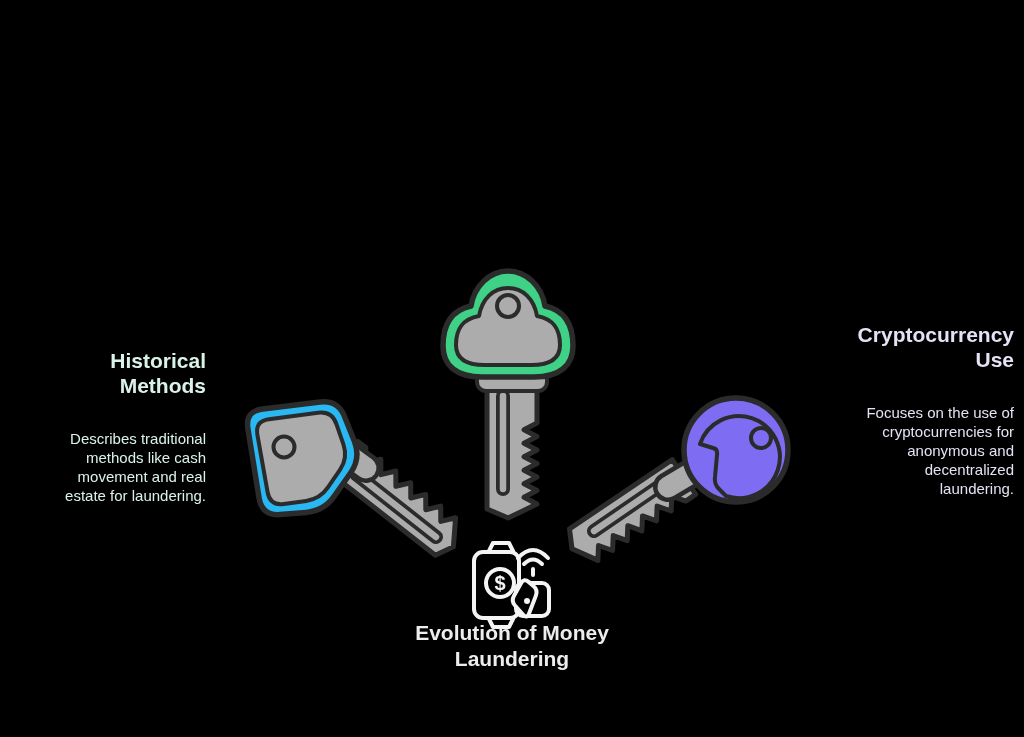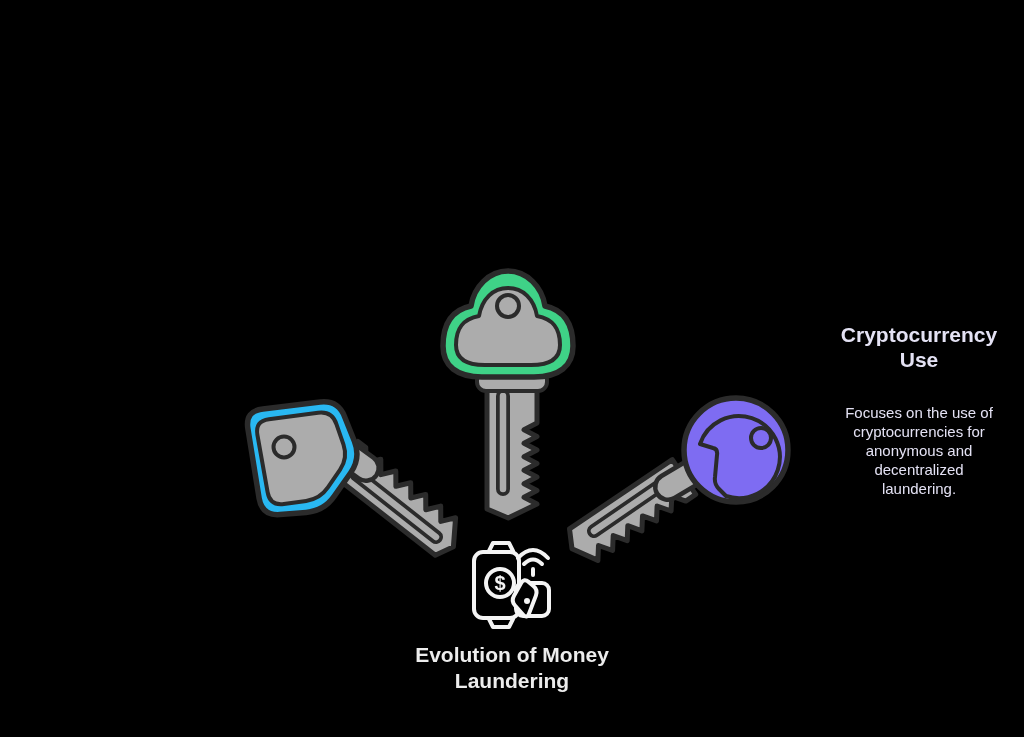--- a/index.html
+++ b/index.html
@@ -4,22 +4,22 @@
 <style>
   html,body{margin:0;padding:0;background:#000;}
   #cv{position:relative;width:1024px;height:737px;background:var(--bg,#000);
       overflow:hidden;font-family:"Liberation Sans",sans-serif;}
   #scene{position:absolute;left:0;top:0;}
   .textblock{position:absolute;white-space:pre-line;}
   .tb-title{font-weight:bold;font-size:21px;line-height:25px;}
   .tb-body{font-size:15px;line-height:19px;margin-top:13px;}
   #tb-top{left:390px;top:104px;width:260px;text-align:center;}
   #tb-left{left:6px;top:330px;width:200px;text-align:right;}
-  #tb-right{left:824px;top:304px;width:190px;text-align:center;}
-  #tb-bottom{left:377px;top:642px;width:270px;text-align:center;
+  #tb-right{left:824px;top:304px;width:190px;text-align:right;}
+  #tb-bottom{left:377px;top:620px;width:270px;text-align:center;
              font-weight:bold;font-size:21px;line-height:26px;}
   .metal{fill:var(--key-gray);stroke:var(--outline);stroke-width:5;stroke-linejoin:round;}
   .metal-thin{fill:var(--key-gray);stroke:var(--outline);stroke-width:4;stroke-linejoin:round;}
   .head-left{fill:var(--accent-left);stroke:var(--outline);stroke-width:5.5;stroke-linejoin:round;}
   .head-top{fill:var(--accent-top);stroke:var(--outline);stroke-width:5.5;stroke-linejoin:round;}
   .head-right{fill:var(--accent-right);stroke:var(--outline);stroke-width:5.5;stroke-linejoin:round;}
   .inner-line{fill:none;stroke:var(--outline);stroke-width:4;stroke-linejoin:round;}
   .groove-dark{stroke:var(--outline);stroke-width:14;stroke-linecap:round;fill:none;}
   .groove-gray{stroke:var(--key-gray);stroke-width:6.5;stroke-linecap:round;fill:none;}
   .neck-dark{stroke:var(--outline);stroke-width:30;stroke-linecap:round;}
@@ -81,20 +81,28 @@
       <path class="icon-line" d="M489,551 L493,543 L509,543 L513,551"></path>
       <path class="icon-line" d="M489,619 L493,627 L509,627 L513,619"></path>
       <circle class="icon-line" cx="500" cy="583" r="14"></circle>
       <text class="icon-dollar" x="500" y="590" text-anchor="middle">$</text>
       <path id="tag-shape" class="icon-fill-dark" d="M521.0,583.2 Q524,578 528.6,581.9 L533.4,586.1 Q538,590 535.9,595.6 L529.1,613.4 Q527,619 523.0,614.5 L515.0,605.5 Q511,601 514.0,595.8 Z"></path>
       <circle class="icon-dot" cx="527" cy="601" r="3"></circle>
     </g>
   </svg>
 
 
+  <div class="textblock" id="tb-left" style="color: rgb(218, 243, 232);">
+    <div class="tb-title">Historical
+Methods</div>
+    <div class="tb-body">Describes traditional
+methods like cash
+movement and real
+estate for laundering.</div>
+  </div>
 
   <div class="textblock" id="tb-right" style="color: rgb(228, 226, 244);">
     <div class="tb-title">Cryptocurrency
 Use</div>
     <div class="tb-body">Focuses on the use of
 cryptocurrencies for
 anonymous and
 decentralized
 laundering.</div>
   </div>

